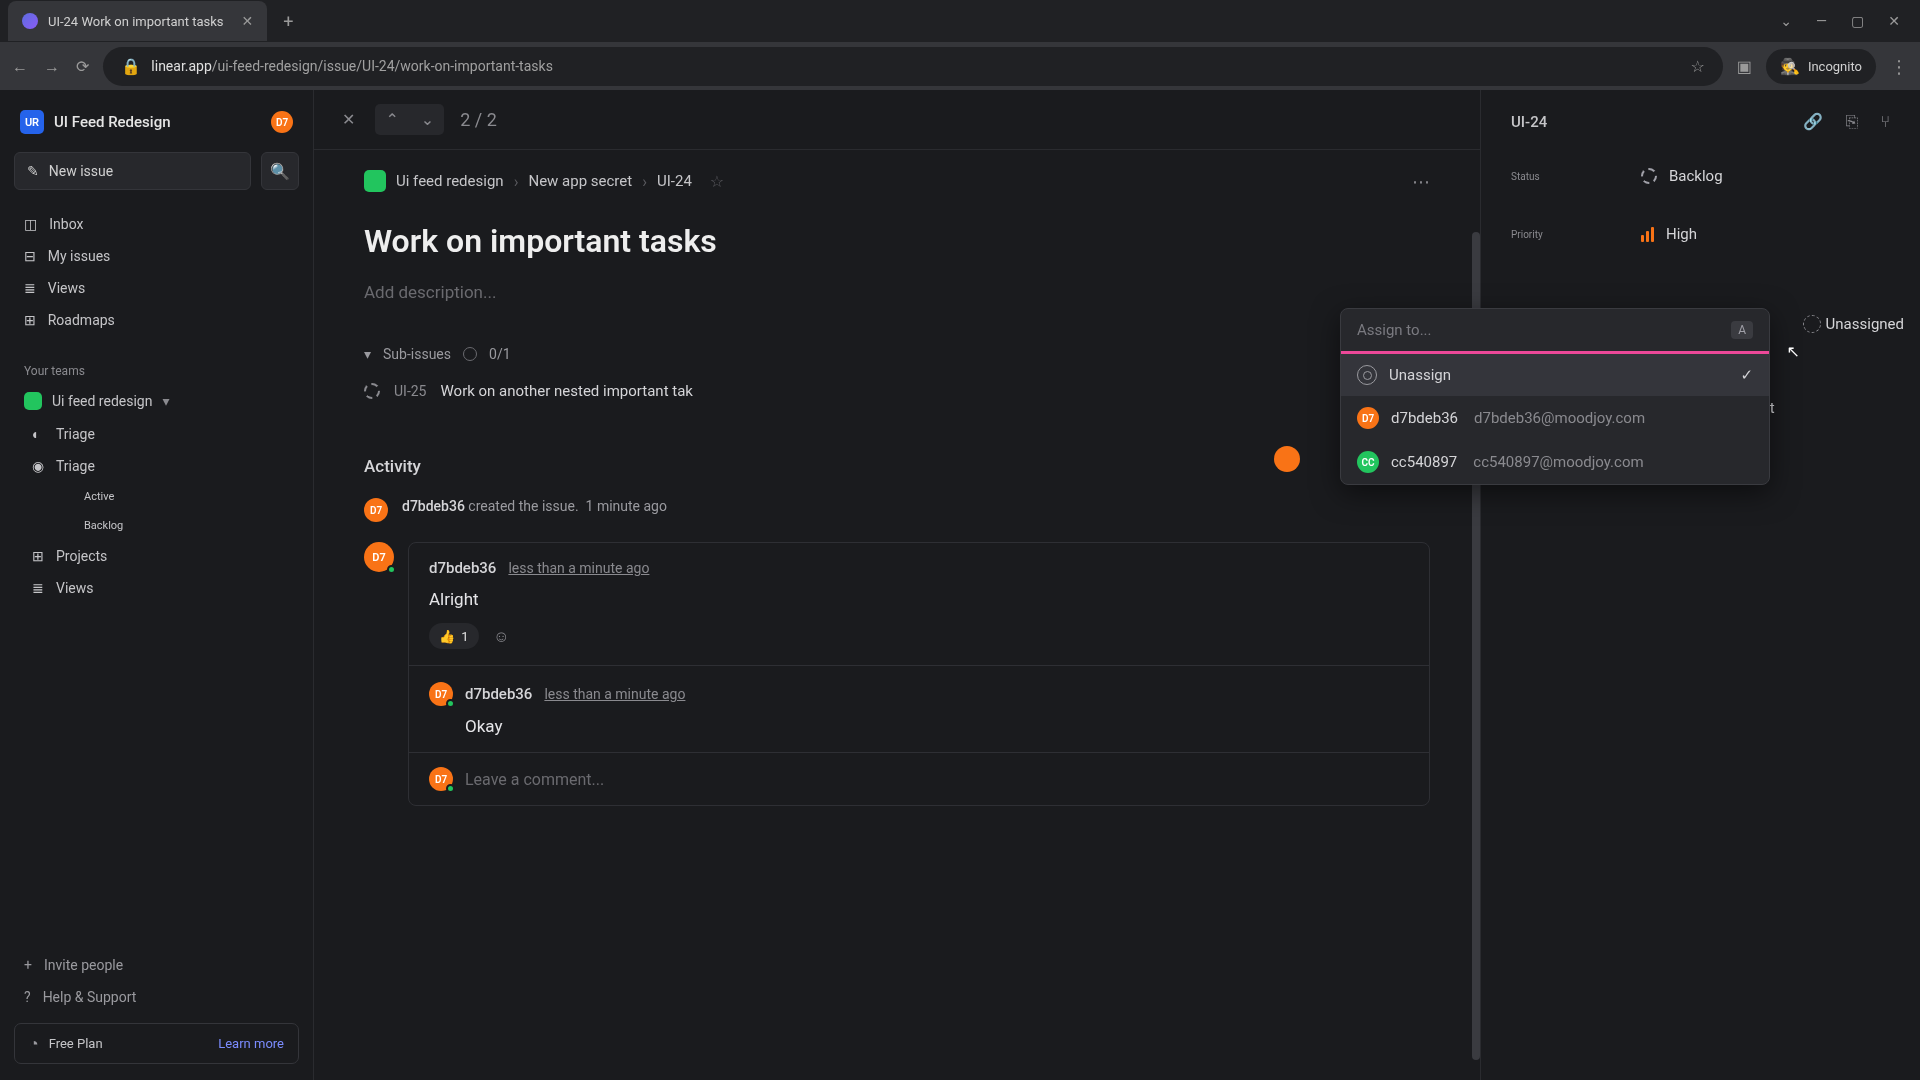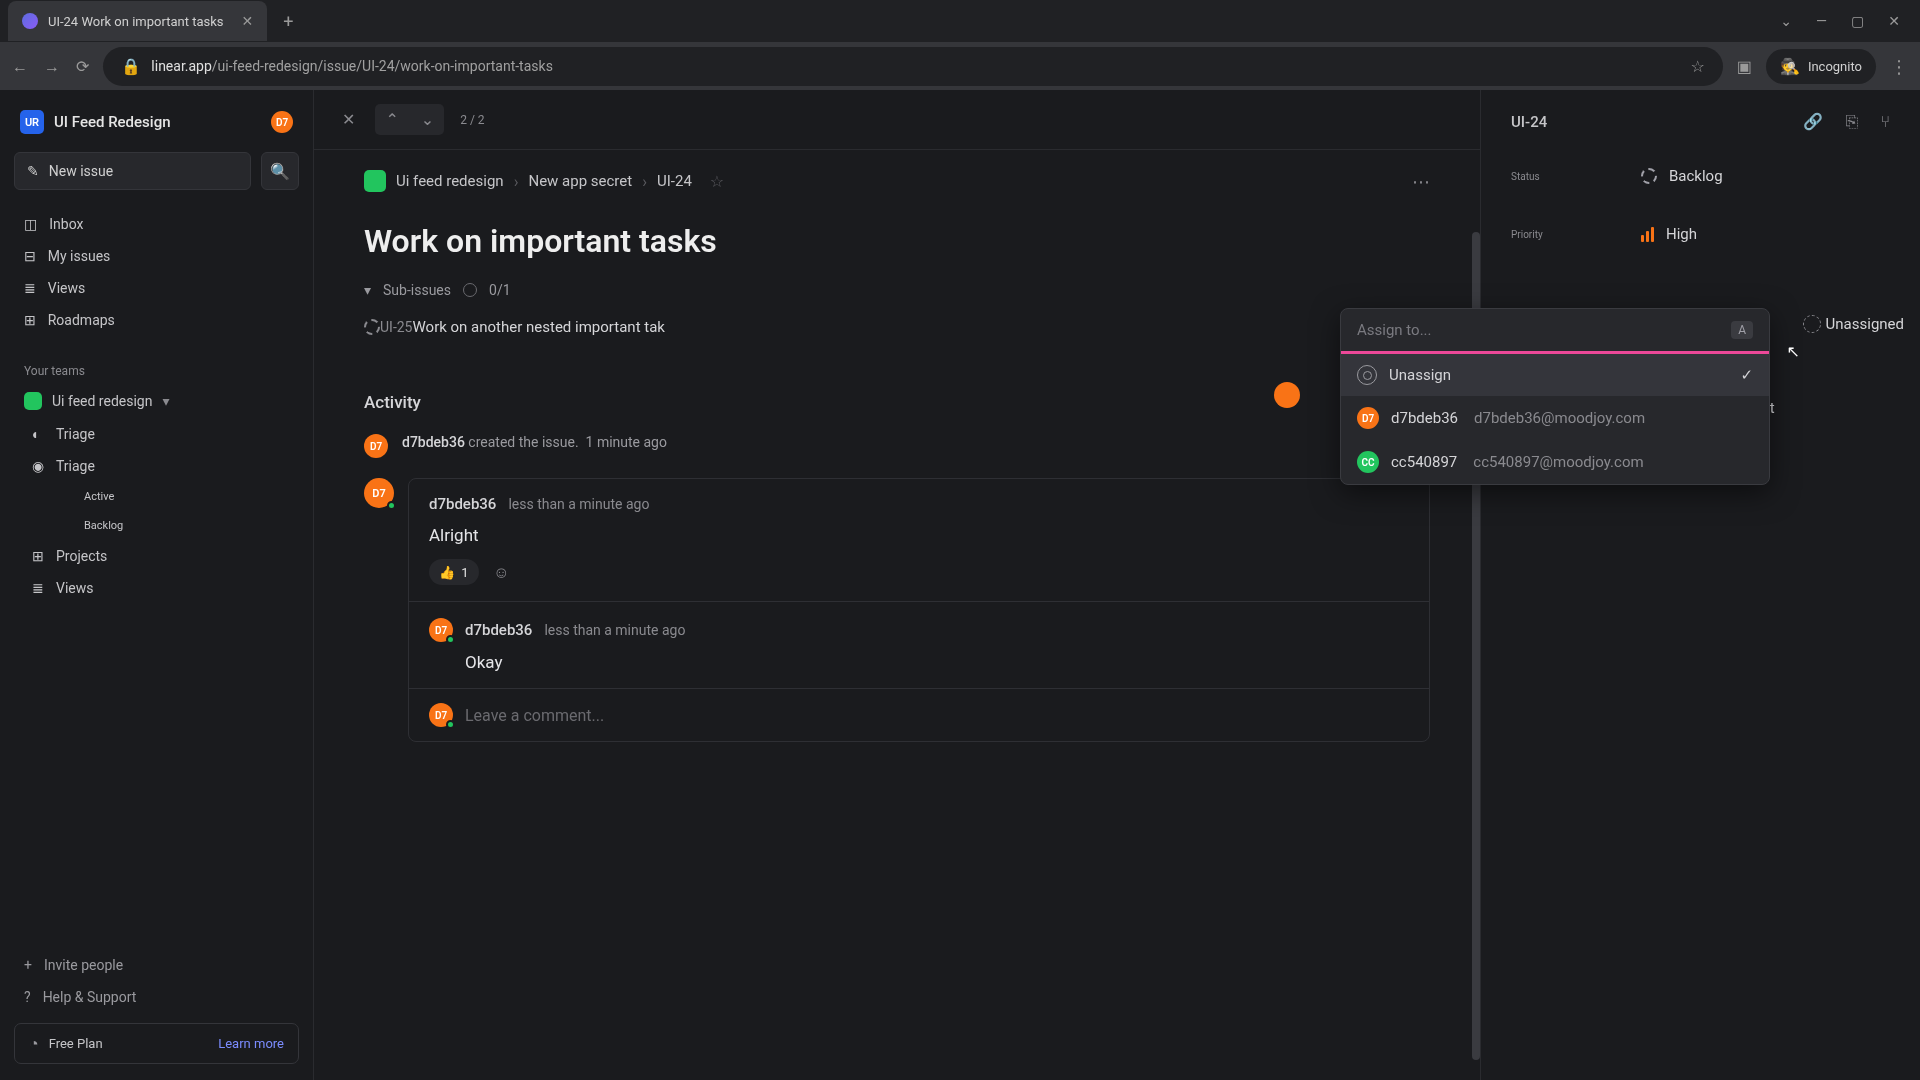--- a/index.html
+++ b/index.html
@@ -41,50 +41,50 @@
 .footer-item { display: flex; align-items: center; gap: 12px; padding: 8px 10px; font-size: 14px; color: #9a9a9f; cursor: pointer; }
 .plan-box { display: flex; align-items: center; gap: 10px; padding: 10px 14px; border: 1px solid #34353a; border-radius: 7px; margin-top: 10px; }
 .plan-text { font-size: 13px; color: #c5c5c8; }
 .learn-more { font-size: 13px; color: #7b8cff; margin-left: auto; cursor: pointer; }
 .main { flex: 1; display: flex; background: #1a1b1e; }
 .content { flex: 1; display: flex; flex-direction: column; }
 .top-header { display: flex; align-items: center; padding: 14px 24px; gap: 16px; border-bottom: 1px solid #2a2b2f; }
 .close-issue { color: #8a8a8f; cursor: pointer; font-size: 16px; padding: 4px; }
 .nav-arrows { display: flex; gap: 6px; background: #27282c; border-radius: 5px; padding: 2px; }
 .nav-arrow { padding: 4px 8px; color: #8a8a8f; cursor: pointer; }
-.counter { font-size: 12px; color: #8a8a8f; }
+.counter { font-size: 18px; color: #8a8a8f; }
 .breadcrumbs { display: flex; align-items: center; gap: 10px; padding: 20px 50px; }
 .bc-icon { width: 22px; height: 22px; background: #22c55e; border-radius: 5px; }
 .bc-text { font-size: 15px; color: #c5c5c8; }
 .bc-sep { color: #5a5a5f; }
 .bc-star { color: #5a5a5f; cursor: pointer; margin-left: 8px; }
 .bc-more { color: #8a8a8f; cursor: pointer; margin-left: auto; font-size: 18px; }
 .issue-body { padding: 10px 50px; flex: 1; overflow-y: auto; position: relative; }
 .issue-body::after { content: ''; position: absolute; right: 0; top: 20px; bottom: 20px; width: 8px; background: #3a3b40; border-radius: 4px; }
 .issue-title { font-size: 32px; font-weight: 600; color: #eeeeee; margin-bottom: 22px; }
 .desc-placeholder { font-size: 17px; color: #6a6a6f; margin-bottom: 44px; }
 .sub-issues { margin-bottom: 50px; }
 .sub-header { display: flex; align-items: center; gap: 12px; font-size: 14px; color: #9a9a9f; margin-bottom: 14px; }
 .sub-count-ring { width: 14px; height: 14px; border: 1.5px solid #6a6a6f; border-radius: 50%; }
-.sub-item { display: flex; align-items: center; padding: 6px 0; }
+.sub-item { display: flex; align-items: center; gap: 14px; padding: 6px 0; }
 .status-icon { width: 16px; height: 16px; border: 2px dashed #8a8a8f; border-radius: 50%; }
 .sub-id { font-size: 14px; color: #8a8a8f; }
 .sub-title { font-size: 15px; color: #d5d5d8; }
 .activity { }
 .activity-header { font-size: 17px; font-weight: 500; color: #d5d5d8; margin-bottom: 22px; }
 .activity-entry { display: flex; gap: 14px; margin-bottom: 20px; }
 .avatar { width: 24px; height: 24px; background: #f97316; border-radius: 50%; display: flex; align-items: center; justify-content: center; font-size: 10px; font-weight: 600; color: #fff; position: relative; flex-shrink: 0; }
 .avatar.lg { width: 30px; height: 30px; font-size: 11px; }
 .avatar .presence { position: absolute; bottom: -2px; right: -2px; width: 9px; height: 9px; background: #22c55e; border: 2px solid #1a1b1e; border-radius: 50%; }
 .entry-text { font-size: 14px; color: #9a9a9f; }
 .entry-text .user { color: #d5d5d8; font-weight: 500; }
 .comment-card { border: 1px solid #2e2f34; border-radius: 8px; padding: 0; margin-left: 0; margin-bottom: 0; }
 .comment-head { display: flex; align-items: center; gap: 12px; padding: 16px 20px 6px; }
 .comment-user { font-size: 15px; color: #d5d5d8; font-weight: 500; }
-.comment-time { font-size: 14px; color: #8a8a8f; }
+.comment-time { font-size: 14px; color: #8a8a8f; text-decoration: underline; }
 .comment-body { font-size: 17px; color: #e5e5e8; padding: 6px 20px 14px; }
 .reactions { display: flex; gap: 10px; padding: 0 20px 16px; }
 .reaction { display: flex; align-items: center; gap: 6px; background: #27282c; border-radius: 14px; padding: 4px 10px; font-size: 13px; cursor: pointer; }
 .add-reaction { width: 26px; height: 26px; display: flex; align-items: center; justify-content: center; color: #8a8a8f; cursor: pointer; }
 .nested-comment { border-top: 1px solid #2e2f34; padding: 16px 20px; }
 .nested-comment .comment-head { padding: 0 0 6px 0; }
 .nested-comment .comment-body { padding: 4px 0 0 36px; }
 .comment-input-row { border-top: 1px solid #2e2f34; padding: 14px 20px; display: flex; align-items: center; gap: 12px; }
 .comment-input { font-size: 16px; color: #6a6a6f; flex: 1; }
 .right-panel { width: 440px; border-left: 1px solid #2a2b2f; padding: 22px 30px; position: relative; }
@@ -259,20 +259,21 @@
         <span class="bc-sep">›</span>
         <span class="bc-text">New app secret</span>
         <span class="bc-sep">›</span>
         <span class="bc-text">UI-24</span>
         <span class="bc-star">☆</span>
         <span class="bc-more">⋯</span>
       </div>
 
       <div class="issue-body">
         <div class="issue-title">Work on important tasks</div>
+        <div class="desc-placeholder">Add description...</div>
 
         <div class="sub-issues">
           <div class="sub-header">
             <span>▾</span>
             <span>Sub-issues</span>
             <span class="sub-count-ring"></span>
             <span>0/1</span>
           </div>
           <div class="sub-item">
             <span class="status-icon"></span>

